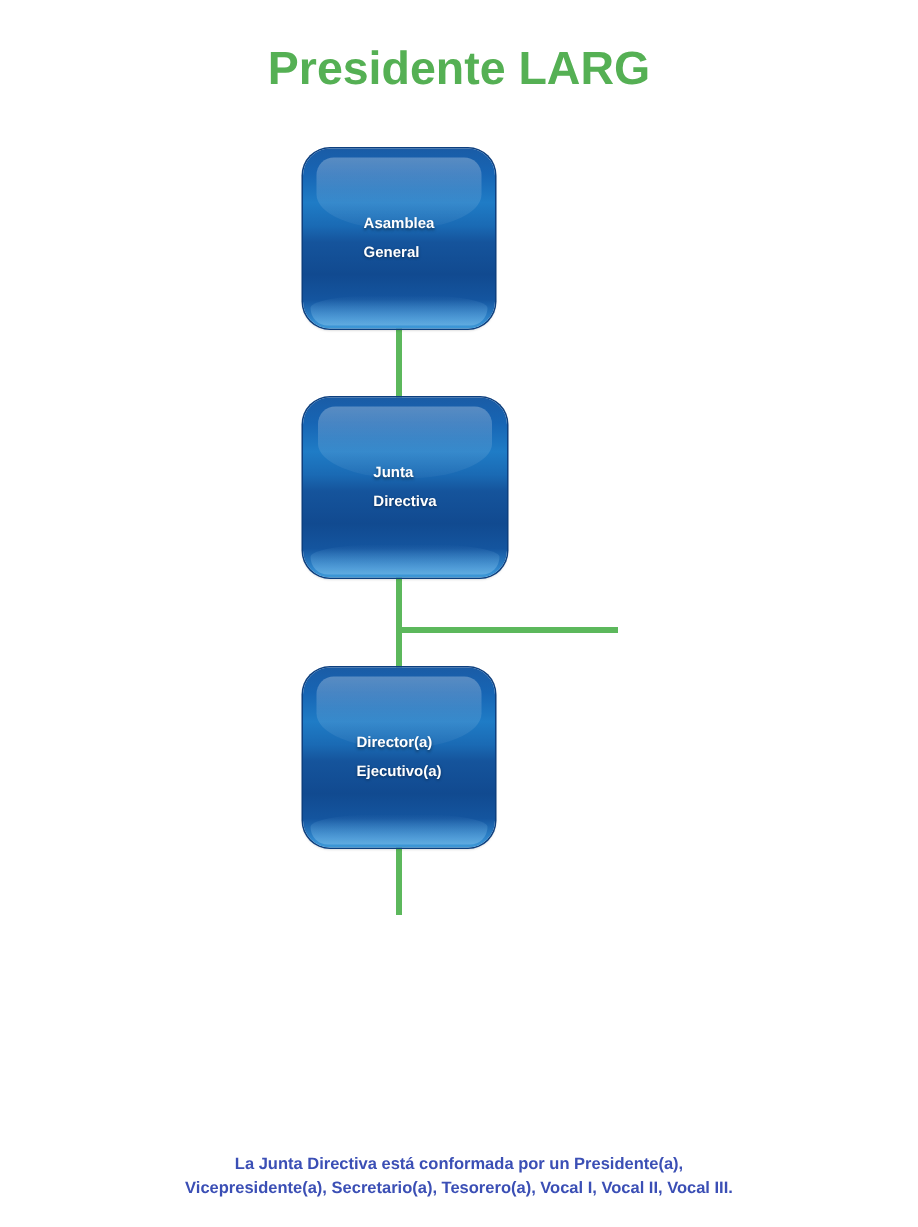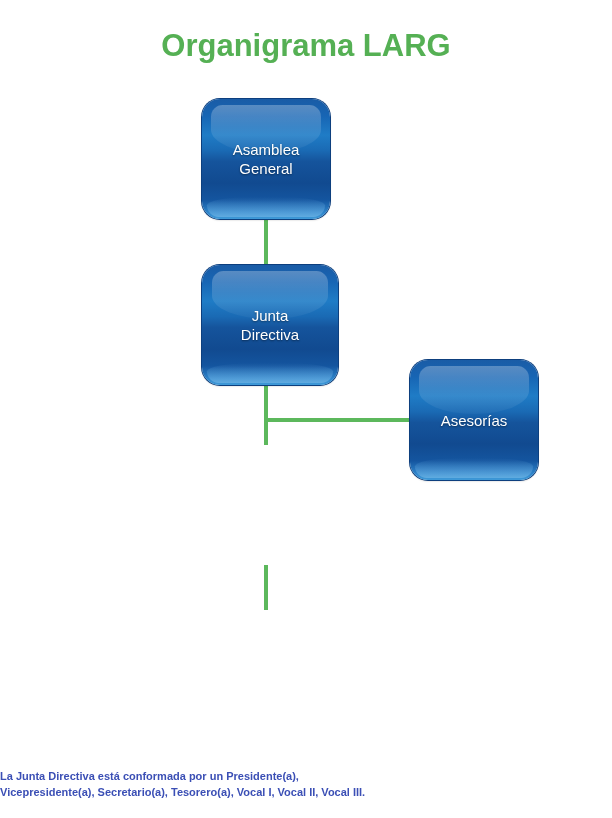--- a/index.html
+++ b/index.html
@@ -98,69 +98,71 @@
       rgba(255,255,255,0.00) 0%,
       rgba(130,190,235,0.30) 60%,
       rgba(150,205,240,0.42) 100%);
     pointer-events: none;
   }
 
   .node-label {
     position: relative;
     z-index: 3;
     color: #ffffff;
-    font-size: 15px;
-    font-weight: normal;
+    font-size: 10px;
+    font-weight: bold;
     line-height: 19px;
-    text-align: center;
+    text-align: left;
     text-shadow: 0 1px 2px rgba(0,0,0,0.45);
     padding: 0 6px;
     white-space: pre-line;
   }
 
   
   .footer-note {
     position: absolute;
     left: 0;
     top: 768px;
     width: 612px;
+    text-align: center;
     color: #3b4fb5;
     font-size: 11px;
     font-weight: bold;
     line-height: 16px;
     white-space: pre-line;
   }
 </style>
 </head>
 <body>
 
 <div id="chart-canvas">
 
-  <div class="chart-title">Organigrama LARG</div>
+  <div class="chart-title">Presidente LARG</div>
 
   <div class="connector connector-v" style="left:264px; top:219px; height:46px;"></div>
 
   <div class="connector connector-v" style="left:264px; top:385px; height:60px;"></div>
 
   <div class="connector connector-h" style="left:264px; top:418px; width:148px;"></div>
 
   <div class="connector connector-v" style="left:264px; top:565px; height:45px;"></div>
 
   <div class="node" style="left:202px; top:99px; width:128px; height:120px;">
     <span class="node-label">Asamblea
 General</span>
   </div>
 
   <div class="node" style="left:202px; top:265px; width:136px; height:120px;">
     <span class="node-label">Junta
 Directiva</span>
   </div>
 
-  <div class="node" style="left:410px; top:360px; width:128px; height:120px;">
-    <span class="node-label">Asesorías</span>
+
+  <div class="node" style="left:202px; top:445px; width:128px; height:120px;">
+    <span class="node-label">Director(a)
+Ejecutivo(a)</span>
   </div>
-
 
 
   <div class="footer-note">La Junta Directiva está conformada por un Presidente(a),
 Vicepresidente(a), Secretario(a), Tesorero(a), Vocal I, Vocal II, Vocal III.</div>
 
 </div>
 
 </body></html>

